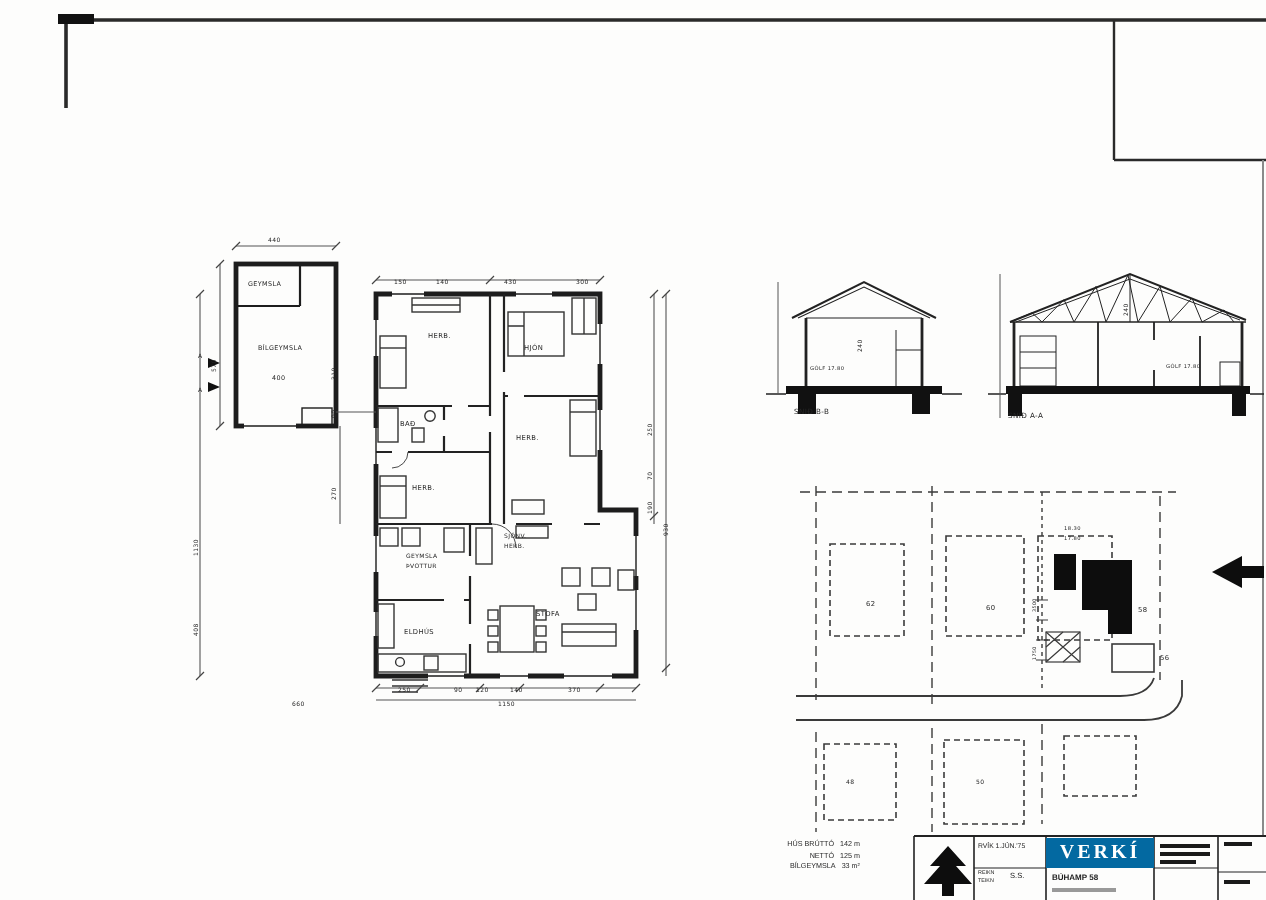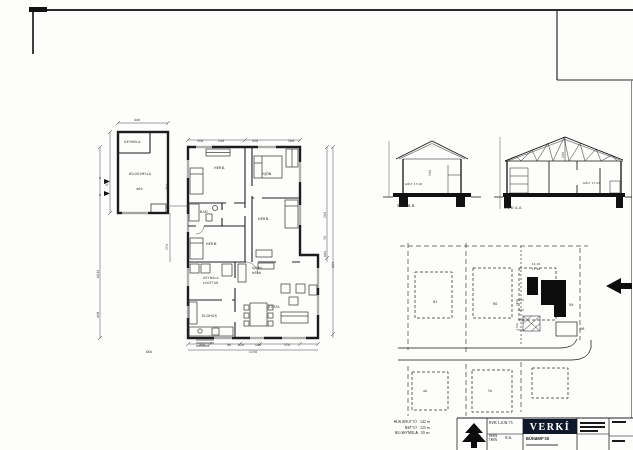--- a/index.html
+++ b/index.html
@@ -5,21 +5,21 @@
   html,body{margin:0;padding:0;background:#ffffff;}
   .sheet{position:relative;width:633px;height:450px;background:#fdfdfc;overflow:hidden;
          font-family:"Liberation Sans","DejaVu Sans",sans-serif;color:#222;}
   .sheet svg{position:absolute;left:0;top:0;}
   .lbl{position:absolute;color:#252525;white-space:nowrap;line-height:1;letter-spacing:.2px;
        font-family:"DejaVu Sans",sans-serif;}
   .ovl{position:absolute;white-space:nowrap;line-height:1;}
   .stats{position:absolute;left:366px;top:420px;width:64px;font-size:3.6px;color:#2a2a2a;}
   .stats .row{display:flex;justify-content:space-between;margin-bottom:1.6px;}
   .stats .row .sl{text-align:right;flex:1;margin-right:3px;}
-  .verk-box{position:absolute;left:523px;top:419px;width:54px;height:15px;background:#0f172a;
+  .verk-box{position:absolute;left:523px;top:419px;width:54px;height:15px;background:#0369a1;
             display:flex;align-items:center;justify-content:center;}
   .verk-box span{color:#fff;font-family:"Liberation Serif","DejaVu Serif",serif;font-weight:bold;
             font-size:10px;letter-spacing:1.5px;}
   .tb-text{position:absolute;color:#1c1c1c;}
   .bar{position:absolute;background:#1a1a1a;}
   .bar.light{background:#999;}
 </style>
 </head>
 <body>
 

